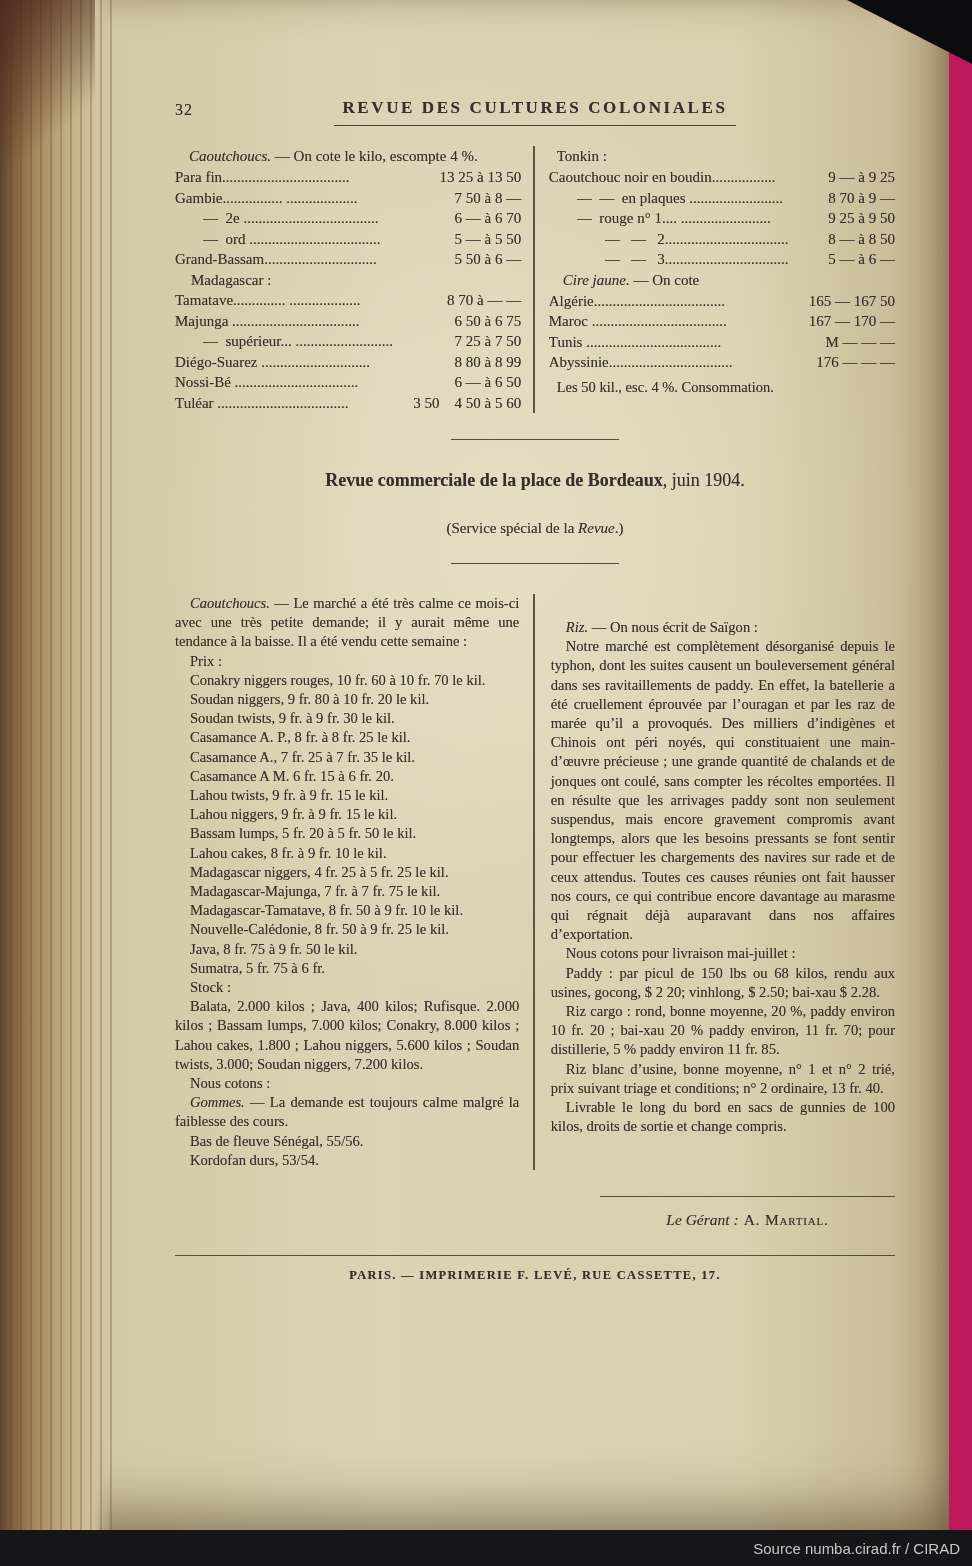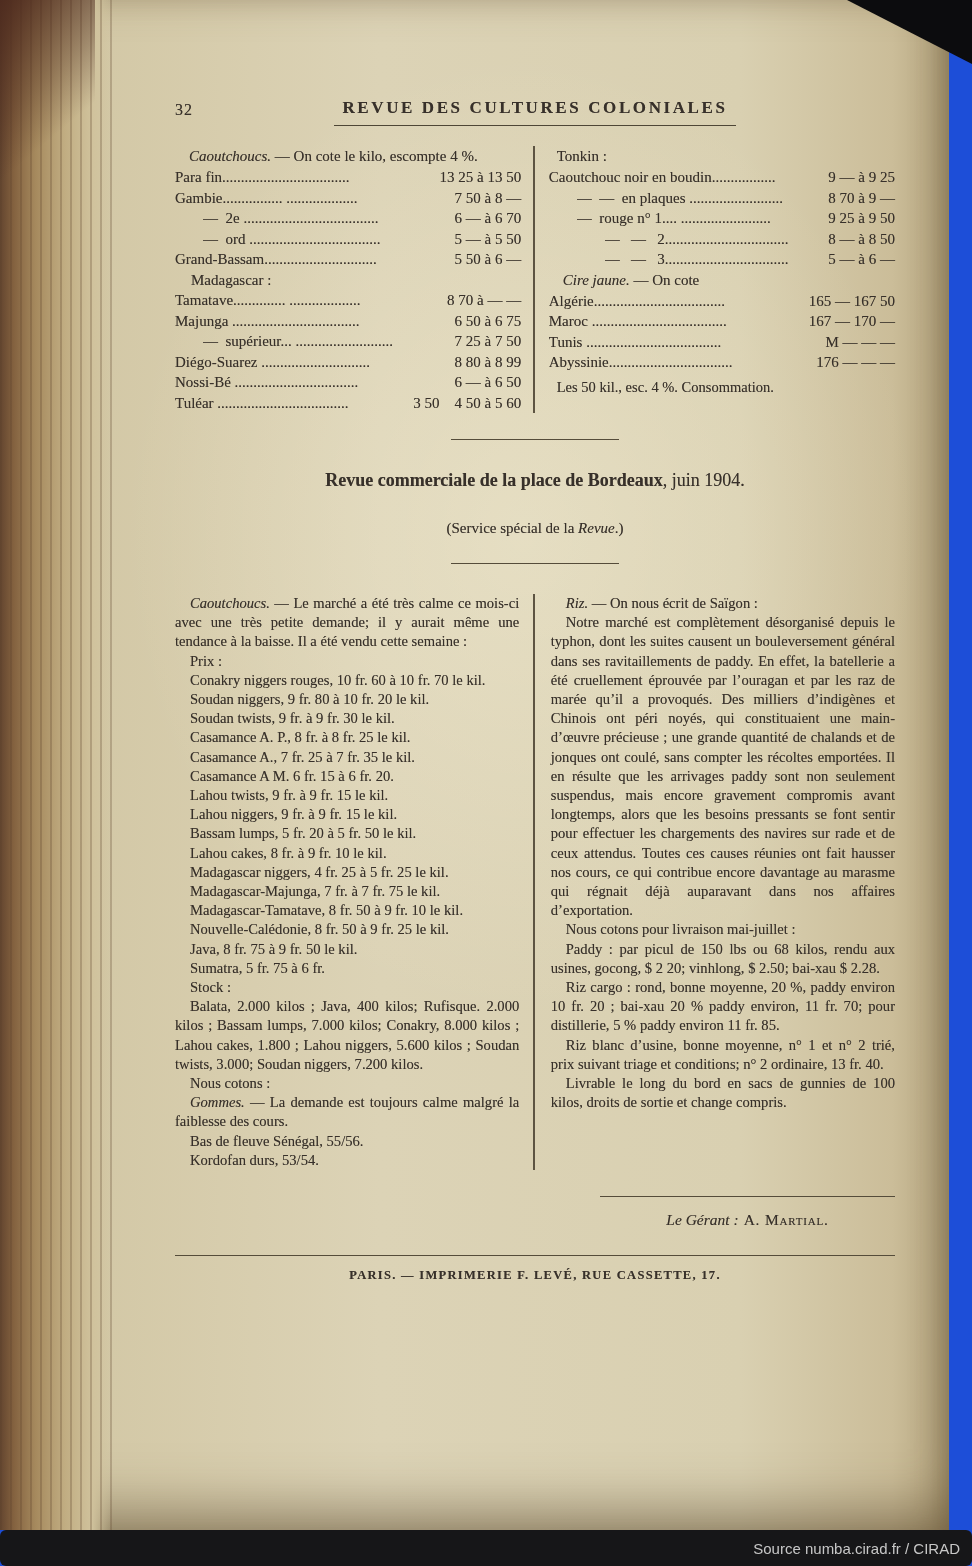--- a/index.html
+++ b/index.html
@@ -1,19 +1,19 @@
 <!DOCTYPE html>
 <html><head>
 <meta charset="utf-8">
 <style>
   * { margin:0; padding:0; box-sizing:border-box; }
   html,body { background:#0c0c0e; }
   body { width:972px; height:1566px; overflow:hidden; }
 
-  .photo { position:relative; width:972px; height:1566px; background:#1d4ed8; overflow:hidden;
+  .photo { position:relative; width:972px; height:1566px; background:#be185d; overflow:hidden;
            font-family:"Liberation Serif","DejaVu Serif",serif; }
 
   .page { position:absolute; left:0; top:0; width:949px; height:1530px;
     background:
       radial-gradient(ellipse 60% 45% at 55% 35%, rgba(255,250,228,.30), rgba(255,250,228,0) 70%),
       linear-gradient(90deg, #bfb08c 0%, #d3c8a6 10%, #dcd3b6 40%, #d9d0b1 78%, #cbbd99 94%, #b3a37d 100%);
     box-shadow: inset 0 -45px 55px -25px rgba(91,72,45,.55),
                 inset -18px 0 30px -12px rgba(80,62,38,.38),
                 inset 0 25px 35px -20px rgba(120,95,60,.25); }
 
@@ -57,35 +57,35 @@
   
   .sep { width:168px; border-top:1.5px solid #554c3a; margin:26px auto 0; }
   .sectitle { text-align:center; margin-top:30px; font-size:18px; font-weight:normal; }
   .sectitle .main { font-weight:bold; }
   .subtitle { text-align:center; margin-top:29px; font-size:15px; }
 
   
   .texts { display:flex; margin-top:30px; }
   .tcol { flex:1 1 0; min-width:0; }
   .tcol.l { padding-right:14px; }
-  .tcol.r { padding-left:16px; }
+  .tcol.r { padding-left:16px;margin-top:24px; }
   .para { font-size:14.6px; line-height:19.2px; text-indent:15px; text-align:justify; }
 
   
   .gerant-wrap { margin-top:26px; margin-left:425px; width:295px; }
   .gerant-rule { border-top:1.5px solid #554c3a; }
   .gerant { text-align:center; margin-top:14px; font-size:15.5px; }
   .gerant .name { font-variant:small-caps; letter-spacing:.8px; margin-left:5px; }
   .imprint-rule { border-top:1.5px solid #554c3a; margin-top:26px; }
   .imprint { text-align:center; margin-top:12px; font-size:12.5px; font-weight:bold; letter-spacing:1.3px; }
 
   
   .source-bar { position:absolute; left:0; right:0; bottom:0; height:36px; background:#161618;
     color:#c7c7c7; font-family:"Liberation Sans","DejaVu Sans",sans-serif; font-size:15px;
-    display:flex; align-items:center; justify-content:flex-end; padding-right:12px;border-radius:6px; }
+    display:flex; align-items:center; justify-content:flex-end; padding-right:12px; }
 </style>
 </head>
 <body>
 
 <div class="photo">
   <div class="page">
     <div class="binding"></div>
     <div class="corner-tl"></div>
 
     <div class="content">

